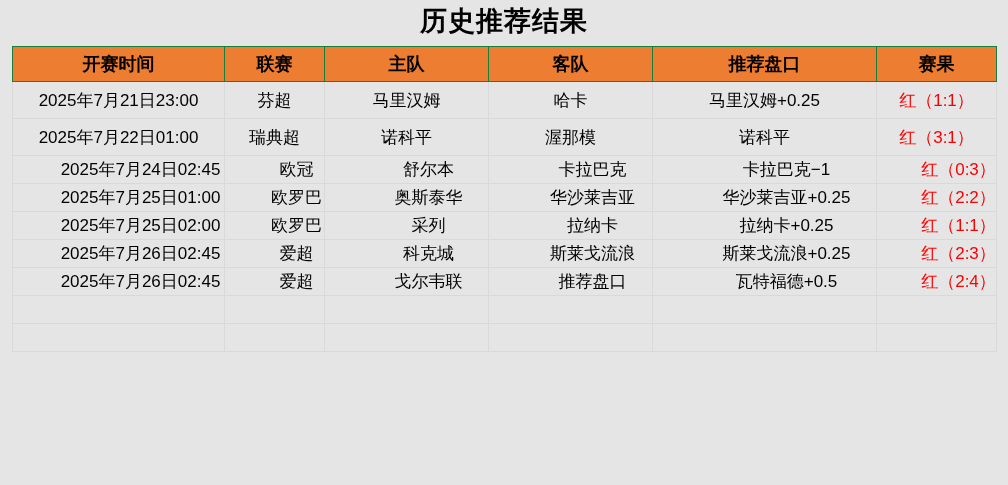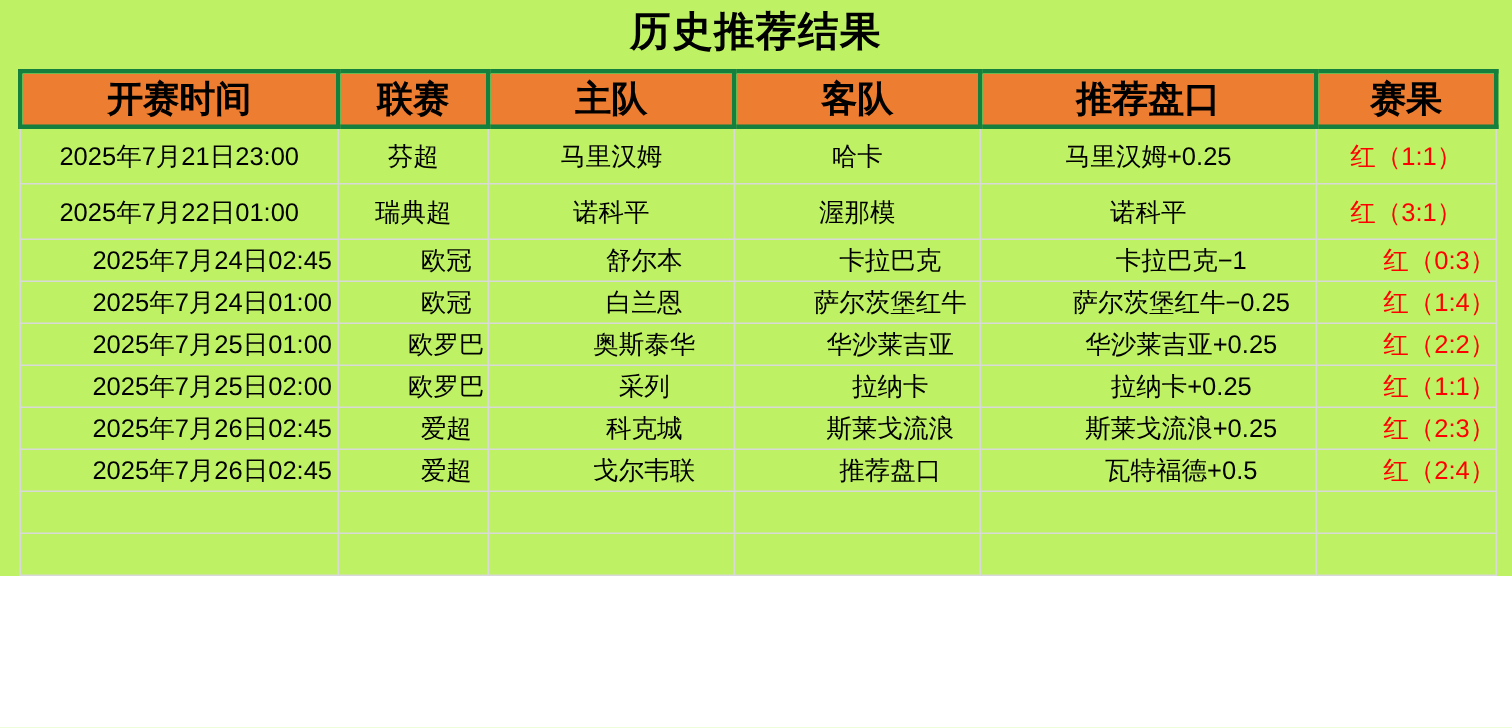--- a/index.html
+++ b/index.html
@@ -10,22 +10,22 @@
   body {
     width: 1008px;
     height: 485px;
     font-family: "Liberation Sans", sans-serif;
     color: #000000;
     overflow: hidden;
   }
   .page {
     position: relative;
     width: 1008px;
-    height: 384px;
-    background: #bef264;
+    height: 485px;
+    background: #e5e5e5;
   }
   .title {
     text-align: center;
     font-size: 27px;
     font-weight: bold;
     letter-spacing: 1px;
     padding-top: 2px;
     height: 40px;
     line-height: 38px;
     color: #000;
@@ -43,22 +43,22 @@
     vertical-align: middle;
     font-size: 17px;
     white-space: nowrap;
     overflow: hidden;
   }
   table.sheet thead th {
     background: #ed7d31;
     color: #000000;
     font-weight: bold;
     height: 34px;
-    font-size: 24px;
-    border: 3px solid #15803d;
+    font-size: 18px;
+    border: 1px solid #15803d;
   }
   table.sheet tbody tr.tall td {
     height: 36px;
   }
   table.sheet tbody tr.short td {
     height: 27px;
     padding-left: 44px;
   }
   table.sheet tbody tr.empty td {
     height: 27px;
@@ -124,28 +124,20 @@
 
       <tr class="short">
         <td>2025年7月24日02:45</td>
         <td>欧冠</td>
         <td>舒尔本</td>
         <td>卡拉巴克</td>
         <td>卡拉巴克−1</td>
         <td class="result">红（0:3）</td>
       </tr>
 
-      <tr class="short">
-        <td>2025年7月24日01:00</td>
-        <td>欧冠</td>
-        <td>白兰恩</td>
-        <td>萨尔茨堡红牛</td>
-        <td>萨尔茨堡红牛−0.25</td>
-        <td class="result">红（1:4）</td>
-      </tr>
 
       <tr class="short">
         <td>2025年7月25日01:00</td>
         <td>欧罗巴</td>
         <td>奥斯泰华</td>
         <td>华沙莱吉亚</td>
         <td>华沙莱吉亚+0.25</td>
         <td class="result">红（2:2）</td>
       </tr>
 

